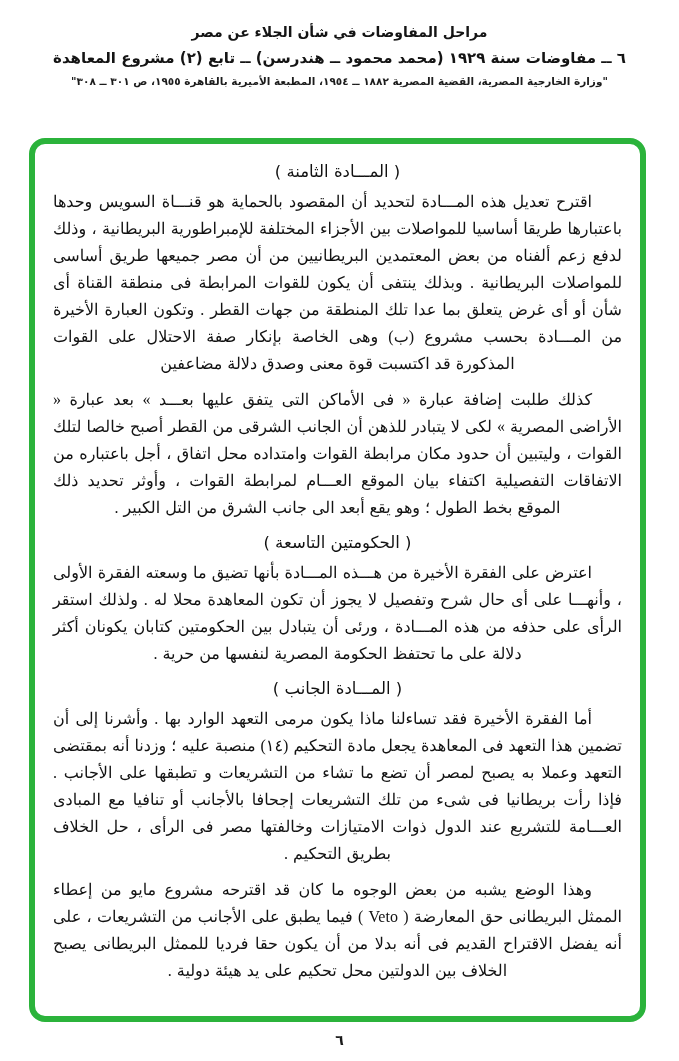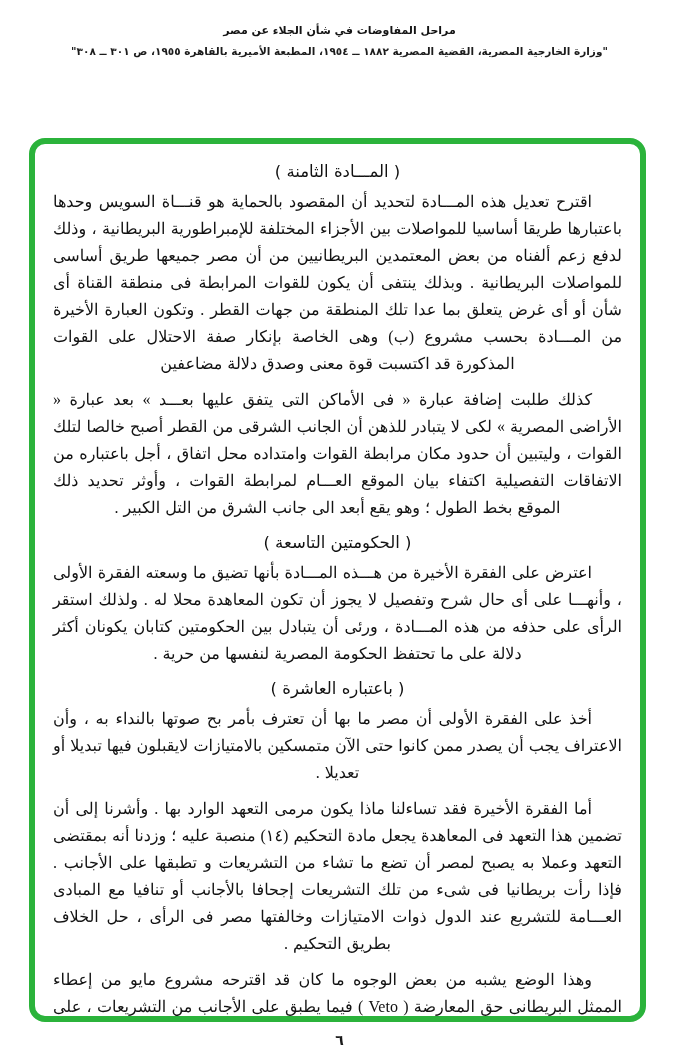--- a/index.html
+++ b/index.html
@@ -21,21 +21,21 @@
     height: 1061px;
     direction: rtl;
     background: #ffffff;
   }
   
   .page-header {
     text-align: center;
     padding-top: 24px;
   }
   .doc-title {
-    font-size: 11px;
+    font-size: 14px;
     font-weight: bold;
     letter-spacing: 0.2px;
   }
   .doc-subtitle {
     font-size: 15px;
     font-weight: bold;
     margin-top: 9px;
   }
   .doc-source {
     font-size: 10.5px;
@@ -90,39 +90,39 @@
     color: #1a1a1a;
   }
 </style>
 </head>
 <body>
 
 <div class="page">
 
   <header class="page-header">
     <div class="doc-title">مراحل المفاوضات في شأن الجلاء عن مصر</div>
+    <div class="doc-subtitle">٦ ــ مفاوضات سنة ١٩٢٩ (محمد محمود ــ هندرسن) ــ تابع (٢) مشروع المعاهدة</div>
     <div class="doc-source">"وزارة الخارجية المصرية، القضية المصرية ١٨٨٢ ــ ١٩٥٤، المطبعة الأميرية بالقاهرة ١٩٥٥، ص ٣٠١ ــ ٣٠٨"</div>
   </header>
 
   <main class="green-box">
 
     <section>
       <div class="section-heading first">( المـــادة الثامنة )</div>
       <p class="body-par">اقترح تعديل هذه المـــادة لتحديد أن المقصود بالحماية هو قنـــاة السويس وحدها باعتبارها طريقا أساسيا للمواصلات بين الأجزاء المختلفة للإمبراطورية البريطانية ، وذلك لدفع زعم ألفناه من بعض المعتمدين البريطانيين من أن مصر جميعها طريق أساسى للمواصلات البريطانية . وبذلك ينتفى أن يكون للقوات المرابطة فى منطقة القناة أى شأن أو أى غرض يتعلق بما عدا تلك المنطقة من جهات القطر . وتكون العبارة الأخيرة من المـــادة بحسب مشروع (ب) وهى الخاصة بإنكار صفة الاحتلال على القوات المذكورة قد اكتسبت قوة معنى وصدق دلالة مضاعفين</p>
       <p class="body-par">كذلك طلبت إضافة عبارة « فى الأماكن التى يتفق عليها بعـــد » بعد عبارة « الأراضى المصرية » لكى لا يتبادر للذهن أن الجانب الشرقى من القطر أصبح خالصا لتلك القوات ، وليتبين أن حدود مكان مرابطة القوات وامتداده محل اتفاق ، أجل باعتباره من الاتفاقات التفصيلية اكتفاء بيان الموقع العـــام لمرابطة القوات ، وأوثر تحديد ذلك الموقع بخط الطول ؛ وهو يقع أبعد الى جانب الشرق من التل الكبير .</p>
     </section>
 
     <section>
       <div class="section-heading">( الحكومتين التاسعة )</div>
       <p class="body-par">اعترض على الفقرة الأخيرة من هـــذه المـــادة بأنها تضيق ما وسعته الفقرة الأولى ، وأنهـــا على أى حال شرح وتفصيل لا يجوز أن تكون المعاهدة محلا له . ولذلك استقر الرأى على حذفه من هذه المـــادة ، ورئى أن يتبادل بين الحكومتين كتابان يكونان أكثر دلالة على ما تحتفظ الحكومة المصرية لنفسها من حرية .</p>
     </section>
 
     <section>
-      <div class="section-heading">( باعتباره العاشرة )</div>
-      <p class="body-par">أخذ على الفقرة الأولى أن مصر ما بها أن تعترف بأمر بح صوتها بالنداء به ، وأن الاعتراف يجب أن يصدر ممن كانوا حتى الآن متمسكين بالامتيازات لايقبلون فيها تبديلا أو تعديلا .</p>
+      <div class="section-heading">( المـــادة الجانب )</div>
       <p class="body-par">أما الفقرة الأخيرة فقد تساءلنا ماذا يكون مرمى التعهد الوارد بها . وأشرنا إلى أن تضمين هذا التعهد فى المعاهدة يجعل مادة التحكيم (١٤) منصبة عليه ؛ وزدنا أنه بمقتضى التعهد وعملا به يصبح لمصر أن تضع ما تشاء من التشريعات و تطبقها على الأجانب . فإذا رأت بريطانيا فى شىء من تلك التشريعات إجحافا بالأجانب أو تنافيا مع المبادى العـــامة للتشريع عند الدول ذوات الامتيازات وخالفتها مصر فى الرأى ، حل الخلاف بطريق التحكيم .</p>
       <p class="body-par">وهذا الوضع يشبه من بعض الوجوه ما كان قد اقترحه مشروع مايو من إعطاء الممثل البريطانى حق المعارضة ( Veto ) فيما يطبق على الأجانب من التشريعات ، على أنه يفضل الاقتراح القديم فى أنه بدلا من أن يكون حقا فرديا للممثل البريطانى يصبح الخلاف بين الدولتين محل تحكيم على يد هيئة دولية .</p>
     </section>
 
   </main>
 
   <footer class="page-footer">
     <span class="page-number">٦</span>
   </footer>
 

